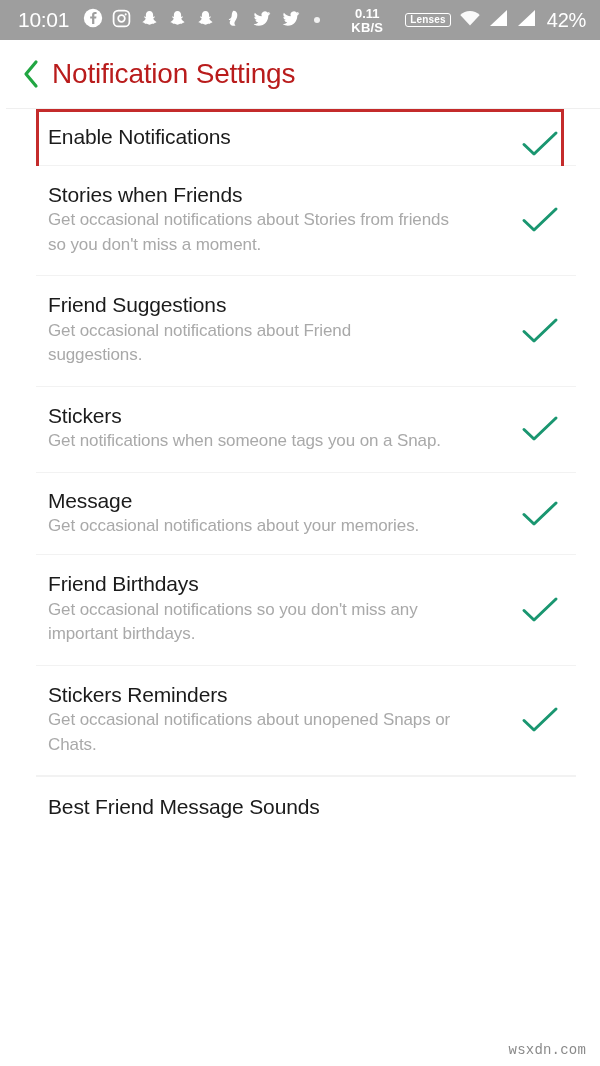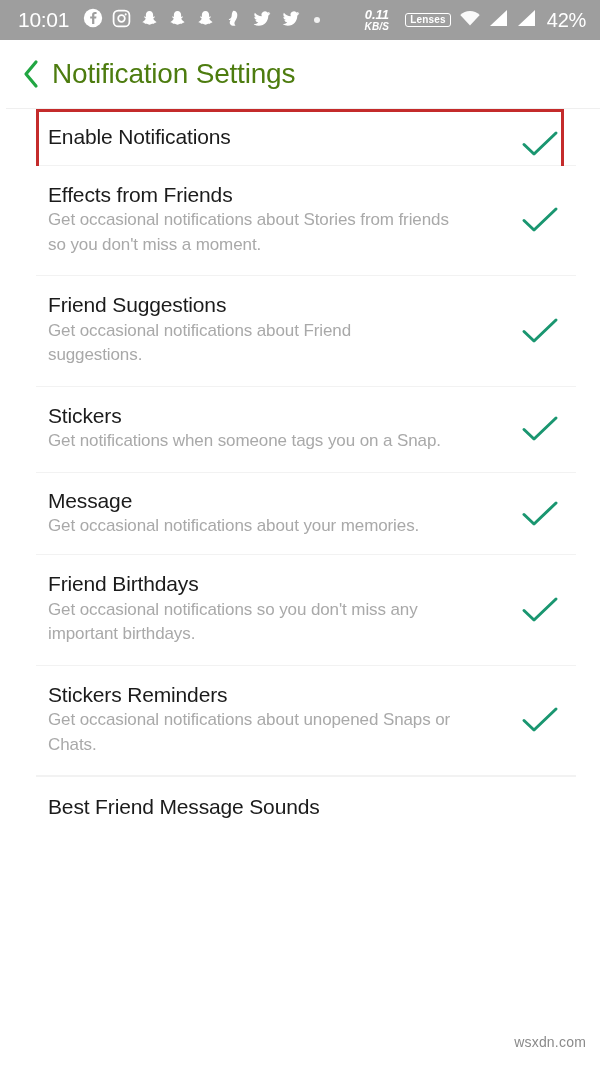--- a/index.html
+++ b/index.html
@@ -40,25 +40,24 @@
   }
   .sb-ico { display: block; }
   .sb-dot {
     width: 6px; height: 6px; border-radius: 50%;
     background: #ffffff; opacity: .85;
     margin: 0 4px;
   }
   .sb-kbs {
     display: flex; flex-direction: column;
     align-items: center; line-height: 1;
-    margin-right: 8px;
-    font-style: italic;
+    margin-right: 14px;
   }
   .sb-kbs .n { font-size: 13px; font-weight: bold; }
-  .sb-kbs .u { font-size: 10px; font-weight: bold; letter-spacing: .2px; margin-top: 1px;}
+  .sb-kbs .u { font-size: 13px; font-weight: bold; letter-spacing: .2px; margin-top: 1px;}
   .sb-volte {
     border: 1.6px solid #ffffff;
     border-radius: 3px;
     font-size: 10px;
     font-weight: bold;
     padding: 1px 4px 1.5px;
     line-height: 1;
     letter-spacing: .2px;
   }
   .sb-batt { font-size: 20px; letter-spacing: -0.3px; margin-left: 2px;}
@@ -71,21 +70,21 @@
     padding-left: 16px;
     background: #ffffff;
   }
   .back-btn {
     width: 30px; height: 38px;
     display: flex; align-items: center; justify-content: center;
     cursor: pointer;
   }
   .page-title {
     font-size: 28px;
-    color: #4d7c0f;
+    color: #b91c1c;
     letter-spacing: -0.2px;
     margin-left: 6px;
     font-weight: 400;
   }
   .header-rule {
     height: 1px;
     background: #efefef;
     margin-left: 6px;
   }
 
@@ -140,24 +139,24 @@
     pointer-events: none;
     left: 36px;
     right: 36px;
     top: 0;
     height: 64px;
   }
 
   .watermark {
     position: absolute;
     right: 14px;
-    bottom: 16px;
+    bottom: 8px;
     font-size: 14px;
     color: #8a8a8a;
-    font-family: Liberation Sans, sans-serif;
+    font-family: Liberation Mono, monospace;
     letter-spacing: .2px;
   }
   .clip { overflow: hidden; }
 </style>
 </head>
 <body>
 
 <div class="statusbar">
   <span class="sb-clock">10:01</span>
 
@@ -257,21 +256,21 @@
             <path d="M3 15.5 13 25 35 4" fill="none" stroke="#1a9670" stroke-width="3" stroke-linecap="round" stroke-linejoin="round"></path>
           </svg>
       </div>
     </div>
     <div class="highlight-box"></div>
   </div>
   <div class="divider"></div>
 
   <div class="row">
     <div class="row-text">
-      <div class="row-title">Effects from Friends</div>
+      <div class="row-title">Stories when Friends</div>
       <div class="row-desc">Get occasional notifications about Stories from friends so you don't miss a moment.</div>
     </div>
     <div class="row-check">
       <svg width="38" height="30" viewBox="0 0 38 30">
           <path d="M3 15.5 13 25 35 4" fill="none" stroke="#1a9670" stroke-width="3" stroke-linecap="round" stroke-linejoin="round"></path>
         </svg>
     </div>
   </div>
   <div class="divider"></div>
 

